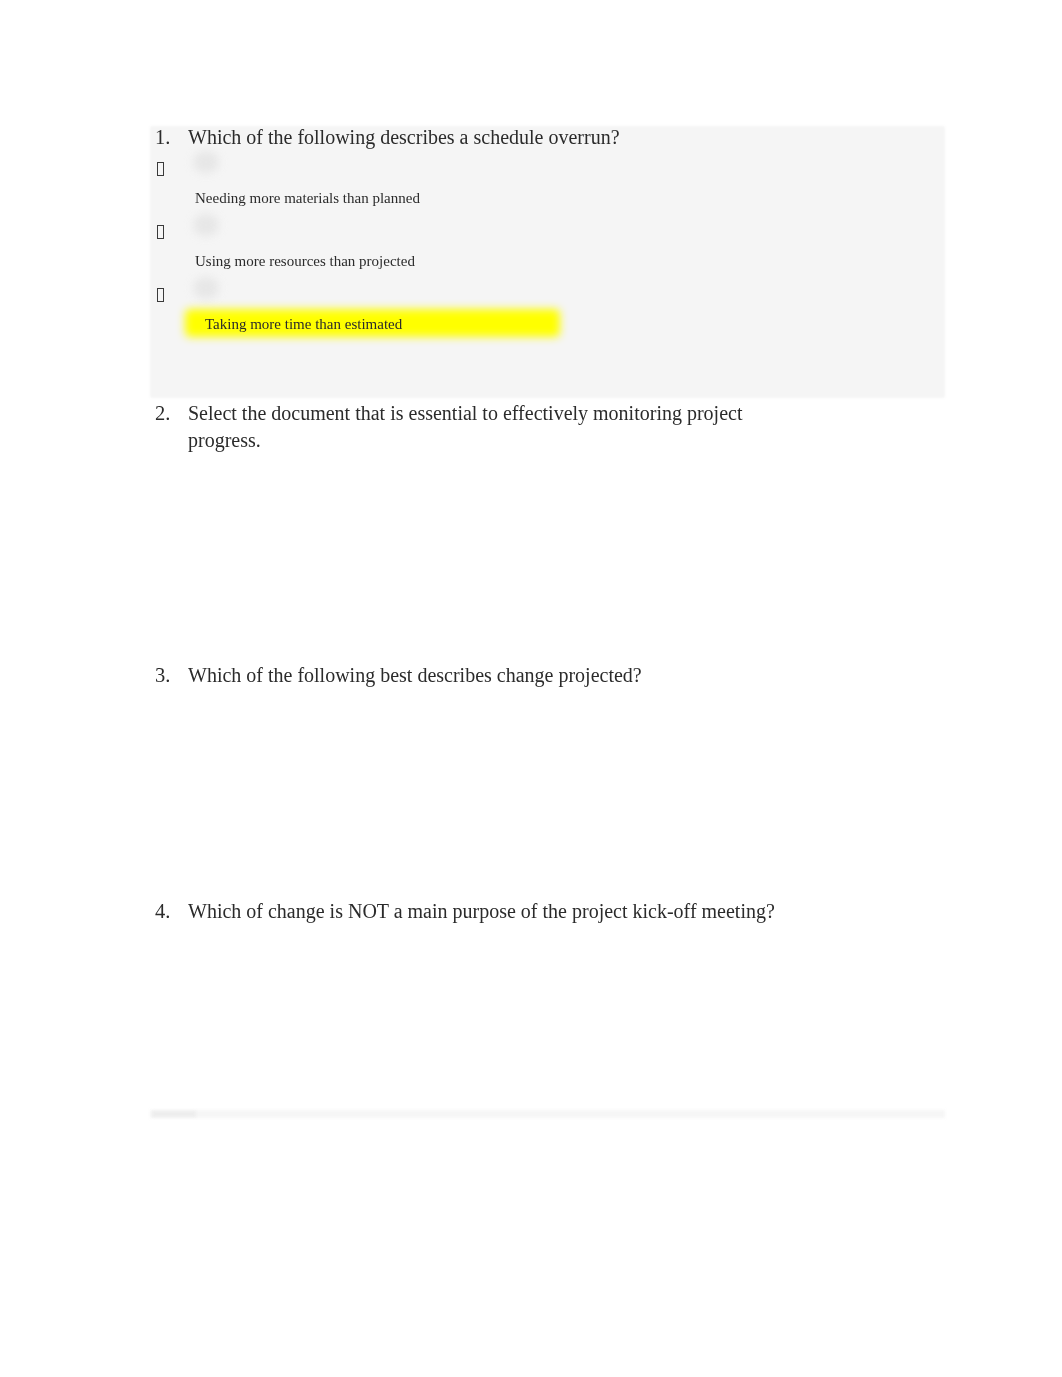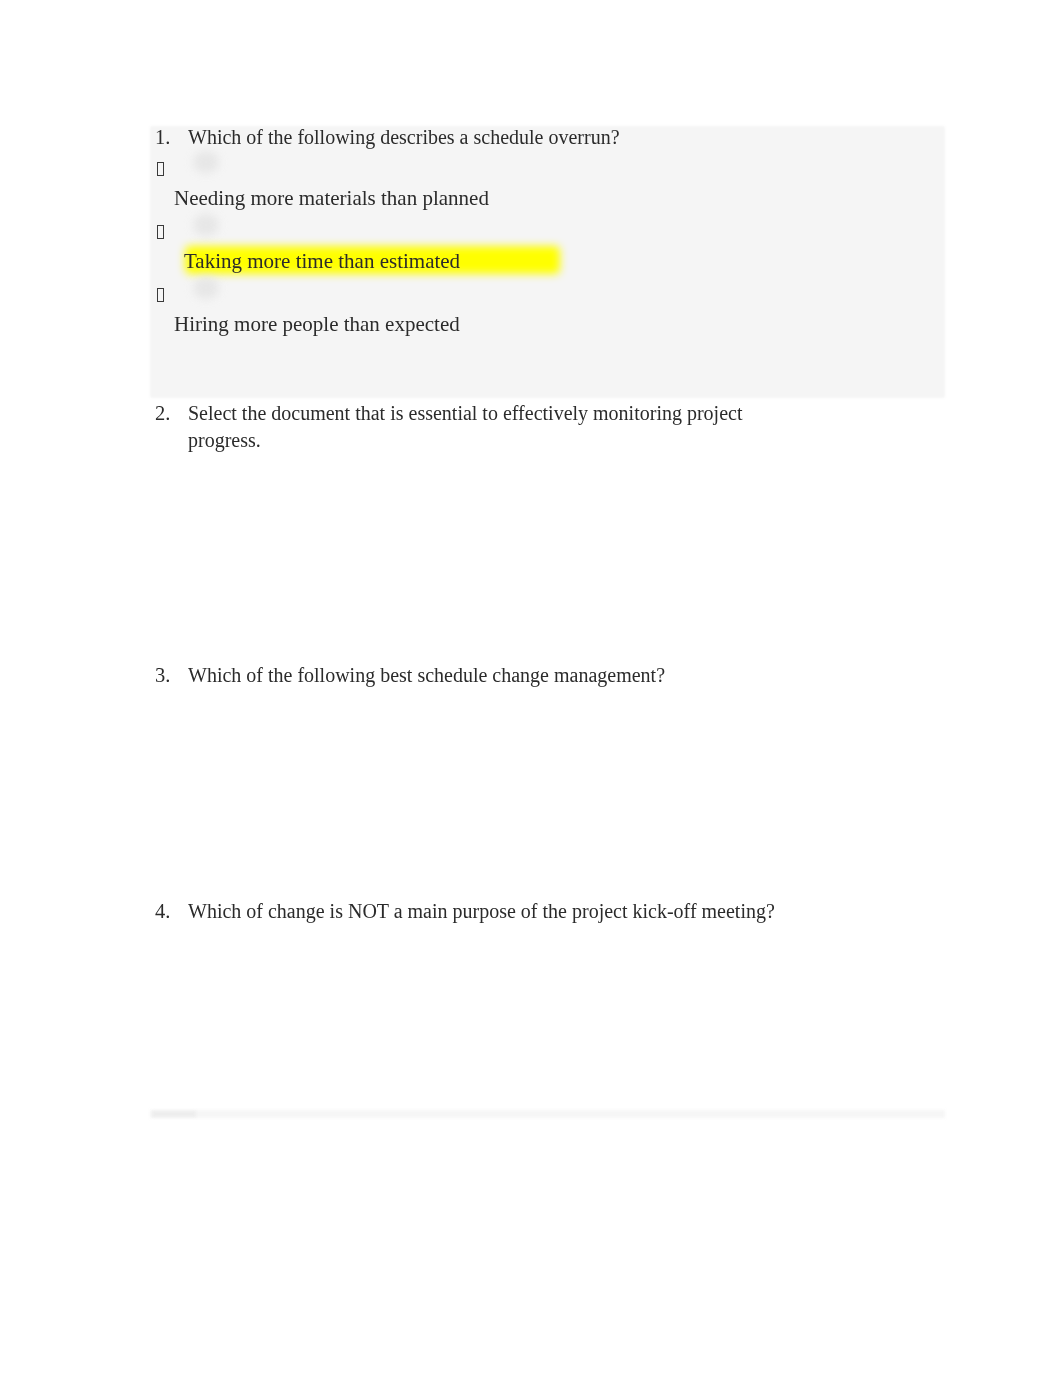--- a/index.html
+++ b/index.html
@@ -116,23 +116,23 @@
     top: -4px;
     width: 26px;
     height: 22px;
     background: #e4e4e4;
     border-radius: 50%;
     filter: blur(5px);
     opacity: .85;
   }
   .opt-text {
     position: absolute;
-    left: 19px;
+    left: 40px;
     top: 30px;
-    font-size: 21px;
+    font-size: 15px;
     line-height: 27px;
     white-space: nowrap;
   }
   .opt-text.highlight {
     padding: 1px 2px 2px 10px;
   }
   .hl-bg {
     position: absolute;
     left: 30px;
     top: 28px;
@@ -162,44 +162,44 @@
     </div>
 
     <div class="opt-group">
 
       <div class="opt">
         <div class="opt-smudge"></div>
         <span class="opt-marker"><span class="tofu"></span></span>
         <span class="opt-text">Needing more materials than planned</span>
       </div>
 
+      <div class="opt">
+        <div class="opt-smudge"></div>
+        <span class="opt-marker"><span class="tofu"></span></span>
+        <span class="opt-text">Using more resources than projected</span>
+      </div>
 
       <div class="opt">
         <div class="opt-smudge"></div>
         <span class="opt-marker"><span class="tofu"></span></span>
         <div class="hl-bg"></div>
         <span class="opt-text highlight hl-text">Taking more time than estimated</span>
       </div>
 
-      <div class="opt">
-        <div class="opt-smudge"></div>
-        <span class="opt-marker"><span class="tofu"></span></span>
-        <span class="opt-text">Hiring more people than expected</span>
-      </div>
 
     </div>
 
     <div class="q-row" style="left:155px; top:400px;">
       <span class="q-num">2.</span>
       <span class="q-text">Select the document that is essential to effectively monitoring project progress.</span>
     </div>
 
     <div class="q-row" style="left:155px; top:662px;">
       <span class="q-num">3.</span>
-      <span class="q-text">Which of the following best schedule change management?</span>
+      <span class="q-text">Which of the following best describes change projected?</span>
     </div>
 
     <div class="q-row" style="left:155px; top:898px;">
       <span class="q-num">4.</span>
       <span class="q-text">Which of change is NOT a main purpose of the project kick-off meeting?</span>
     </div>
 
   </div>
 
   <div class="bottom-band"></div>

